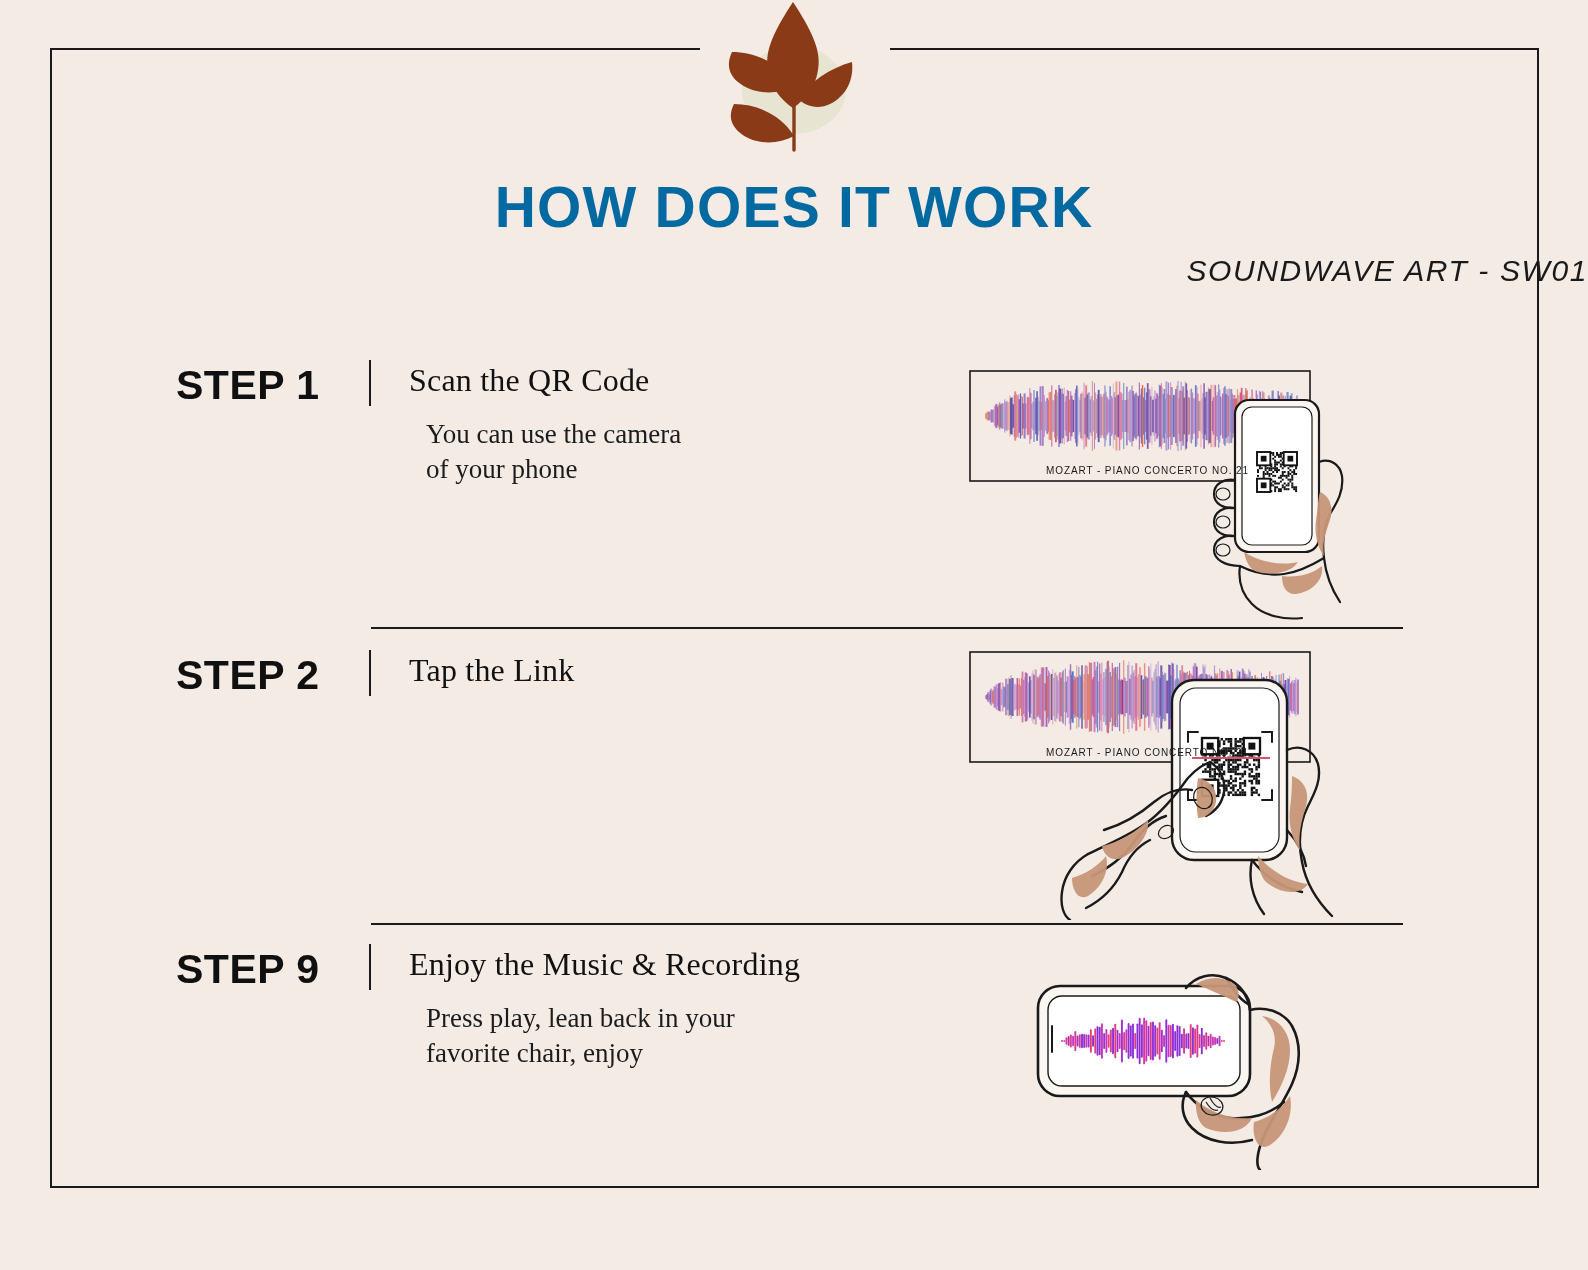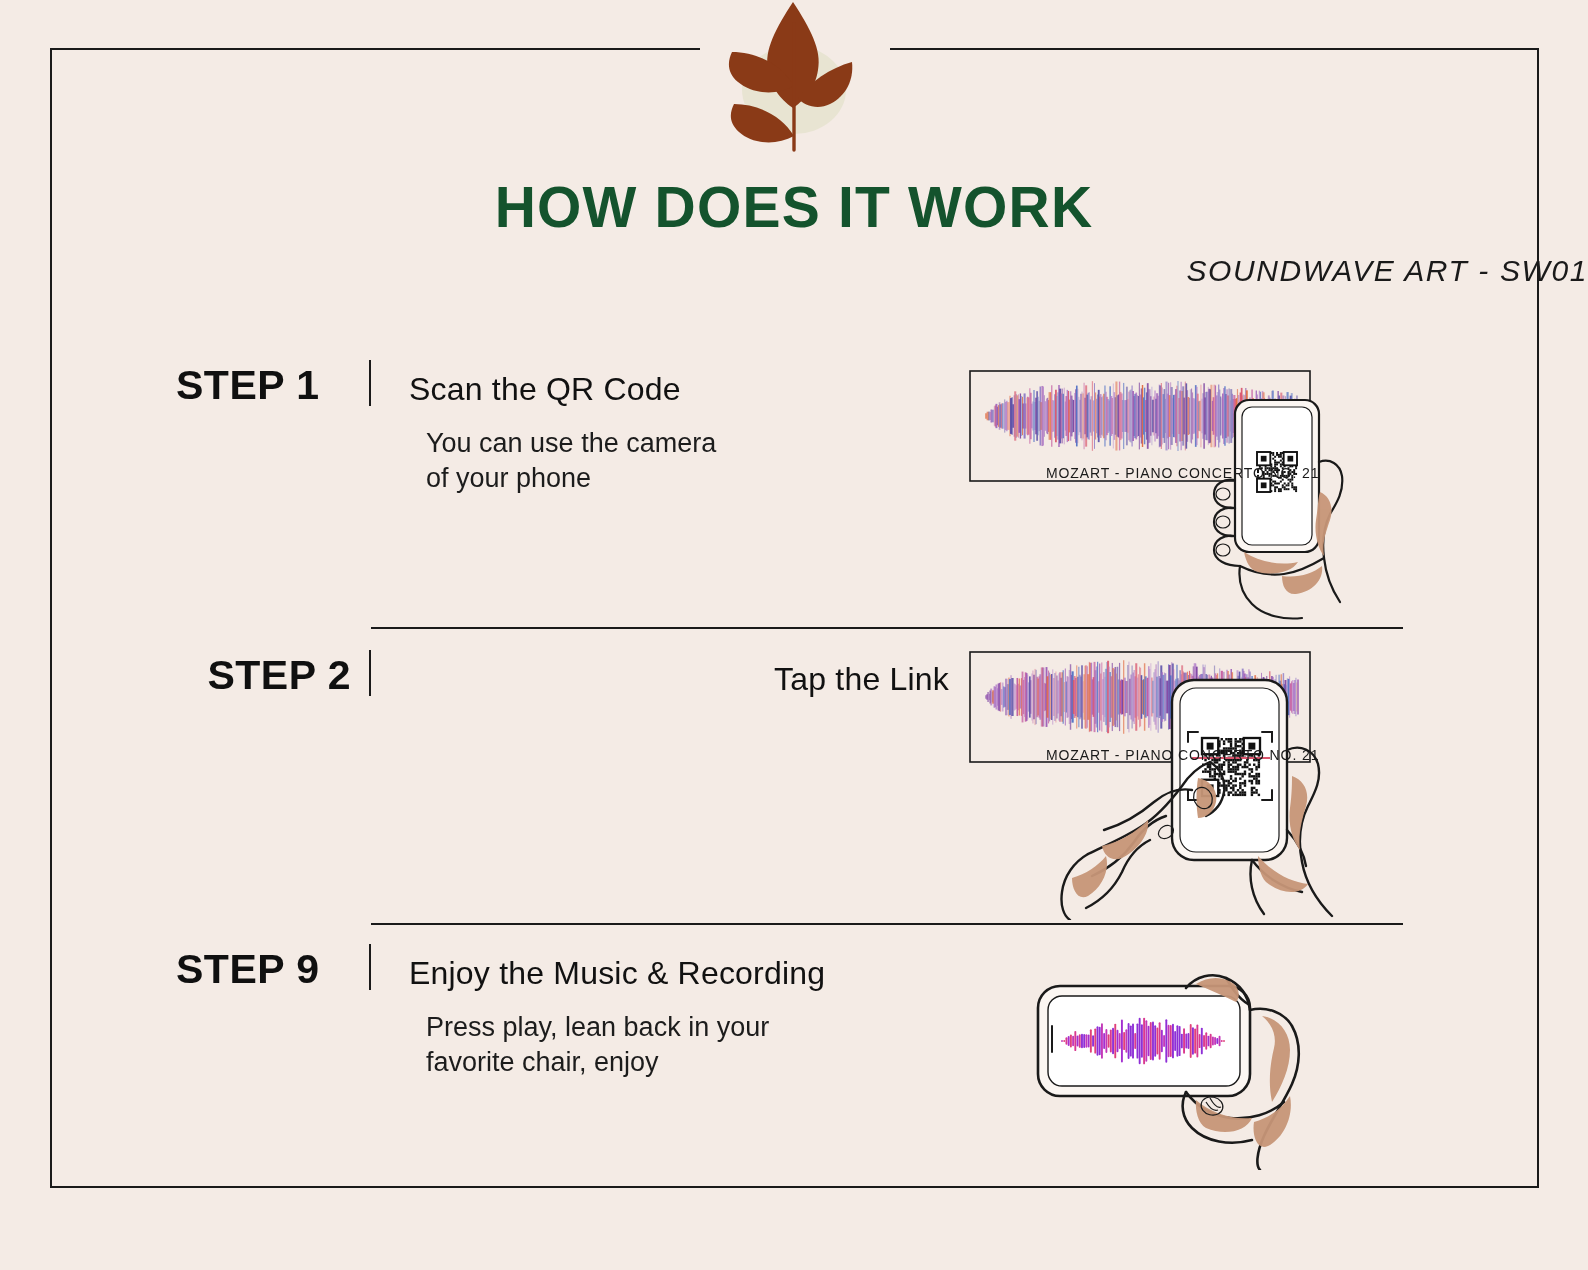--- a/index.html
+++ b/index.html
@@ -50,21 +50,21 @@
     position: absolute;
     left: 0;
     top: 178px;
     width: 1588px;
     text-align: center;
   }
   #title {
     font-size: 57px;
     font-weight: 800;
     letter-spacing: 1.2px;
-    color: #14532d;
+    color: #0369a1;
     line-height: 1.05;
     margin: 0;
     font-stretch: condensed;
   }
   #subtitle {
     font-size: 30px;
     font-style: italic;
     font-weight: 400;
     letter-spacing: 1.6px;
     color: #1a1a1a;
@@ -73,21 +73,21 @@
   }
 
   
   .step {
     position: absolute;
     left: 0;
     width: 1588px;
     height: 260px;
   }
   #step-1 { top: 352px; }
-  #step-2 { top: 642px; text-align: right; }
+  #step-2 { top: 642px; }
   #step-3 { top: 936px; }
 
   .step-label {
     position: absolute;
     left: 176px;
     top: 10px;
     width: 175px;
     font-size: 41px;
     font-weight: 800;
     letter-spacing: 0.5px;
@@ -98,22 +98,23 @@
     position: absolute;
     left: 369px;
     top: 8px;
     width: 2px;
     height: 46px;
     background: #1a1a1a;
   }
   .step-body {
     position: absolute;
     left: 409px;
-    top: 17px;
+    top: 8px;
     width: 540px;
+    font-family: Liberation Serif, serif;
   }
   .step-heading {
     font-size: 32px;
     font-weight: 500;
     color: #111111;
     letter-spacing: 0.2px;
     line-height: 1.3;
   }
   .step-desc {
     margin-top: 15px;
@@ -139,21 +140,21 @@
   
   .illus {
     position: absolute;
   }
   #illus-1 { left: 952px; top: 352px; width: 470px; height: 270px; }
   #illus-2 { left: 952px; top: 640px; width: 470px; height: 280px; }
   #illus-3 { left: 1000px; top: 940px; width: 420px; height: 230px; }
 
   .art-caption {
     position: absolute;
-    font-size: 14px;
+    font-size: 10px;
     letter-spacing: 0.9px;
     color: #1a1a1a;
     white-space: nowrap;
   }
   #caption-1 { left: 1046px; top: 465px; }
   #caption-2 { left: 1046px; top: 747px; }
 </style>
 </head>
 <body>
 

